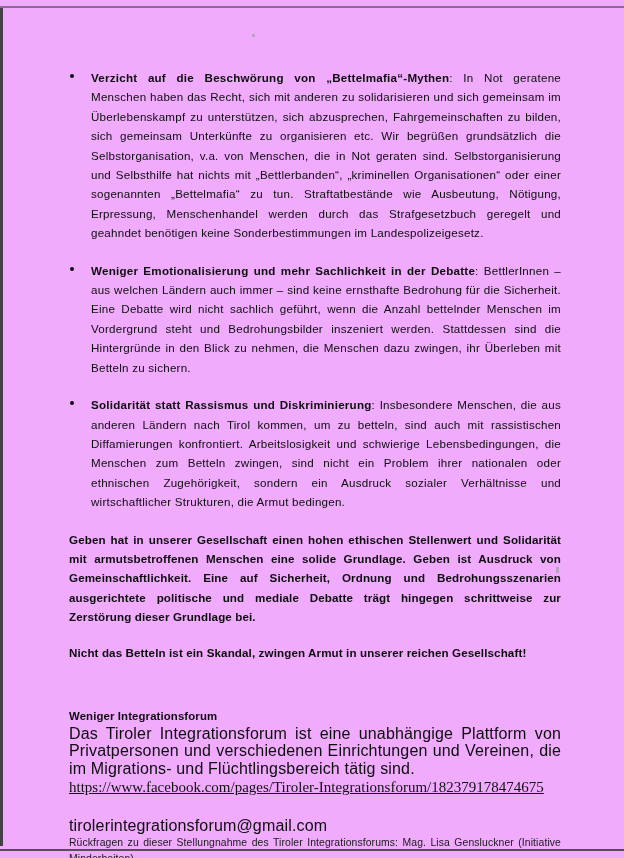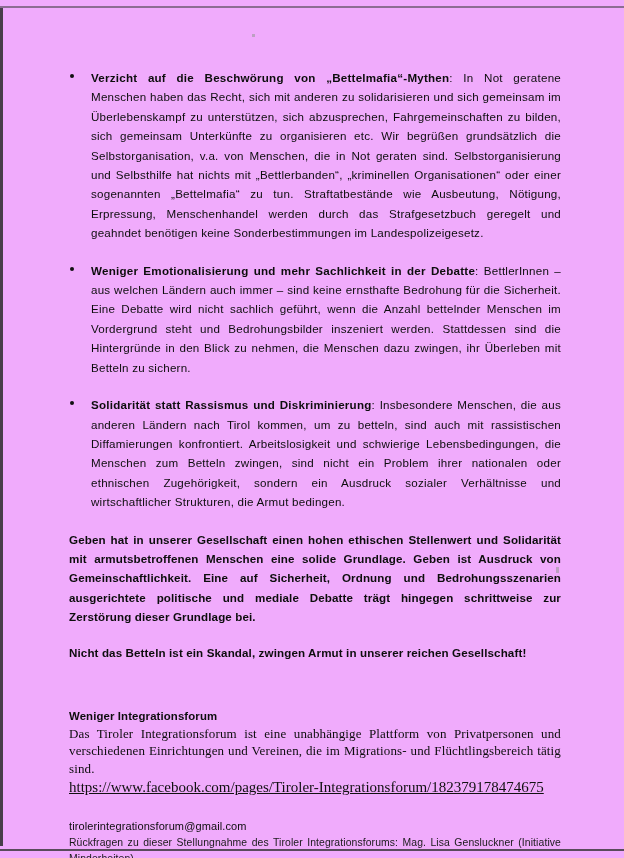--- a/index.html
+++ b/index.html
@@ -95,40 +95,39 @@
   .footer {
     margin-top: 46px;
   }
   .footer-heading {
     font-weight: bold;
     font-size: 11.4px;
     line-height: 17px;
     letter-spacing: 0.01em;
   }
   .footer-text {
-    font-size: 13px;
+    font-size: 16px;
     line-height: 17.5px;
     text-align: justify;
     letter-spacing: 0.01em;
-    font-family: Liberation Serif, serif;
   }
   .footer-url {
     font-family: "Liberation Serif", serif;
     font-size: 15px;
     line-height: 19px;
     text-decoration: underline;
     color: #111111;
     letter-spacing: 0;
     margin-top: 1px;
   }
   .contact-block {
     margin-top: 20px;
   }
   .contact-email {
-    font-size: 11px;
+    font-size: 16px;
     line-height: 18px;
     letter-spacing: 0.01em;
   }
   .contact-note {
     font-size: 10.4px;
     line-height: 15.5px;
     text-align: justify;
     letter-spacing: 0.01em;
     color: #1a1a1a;
   }

